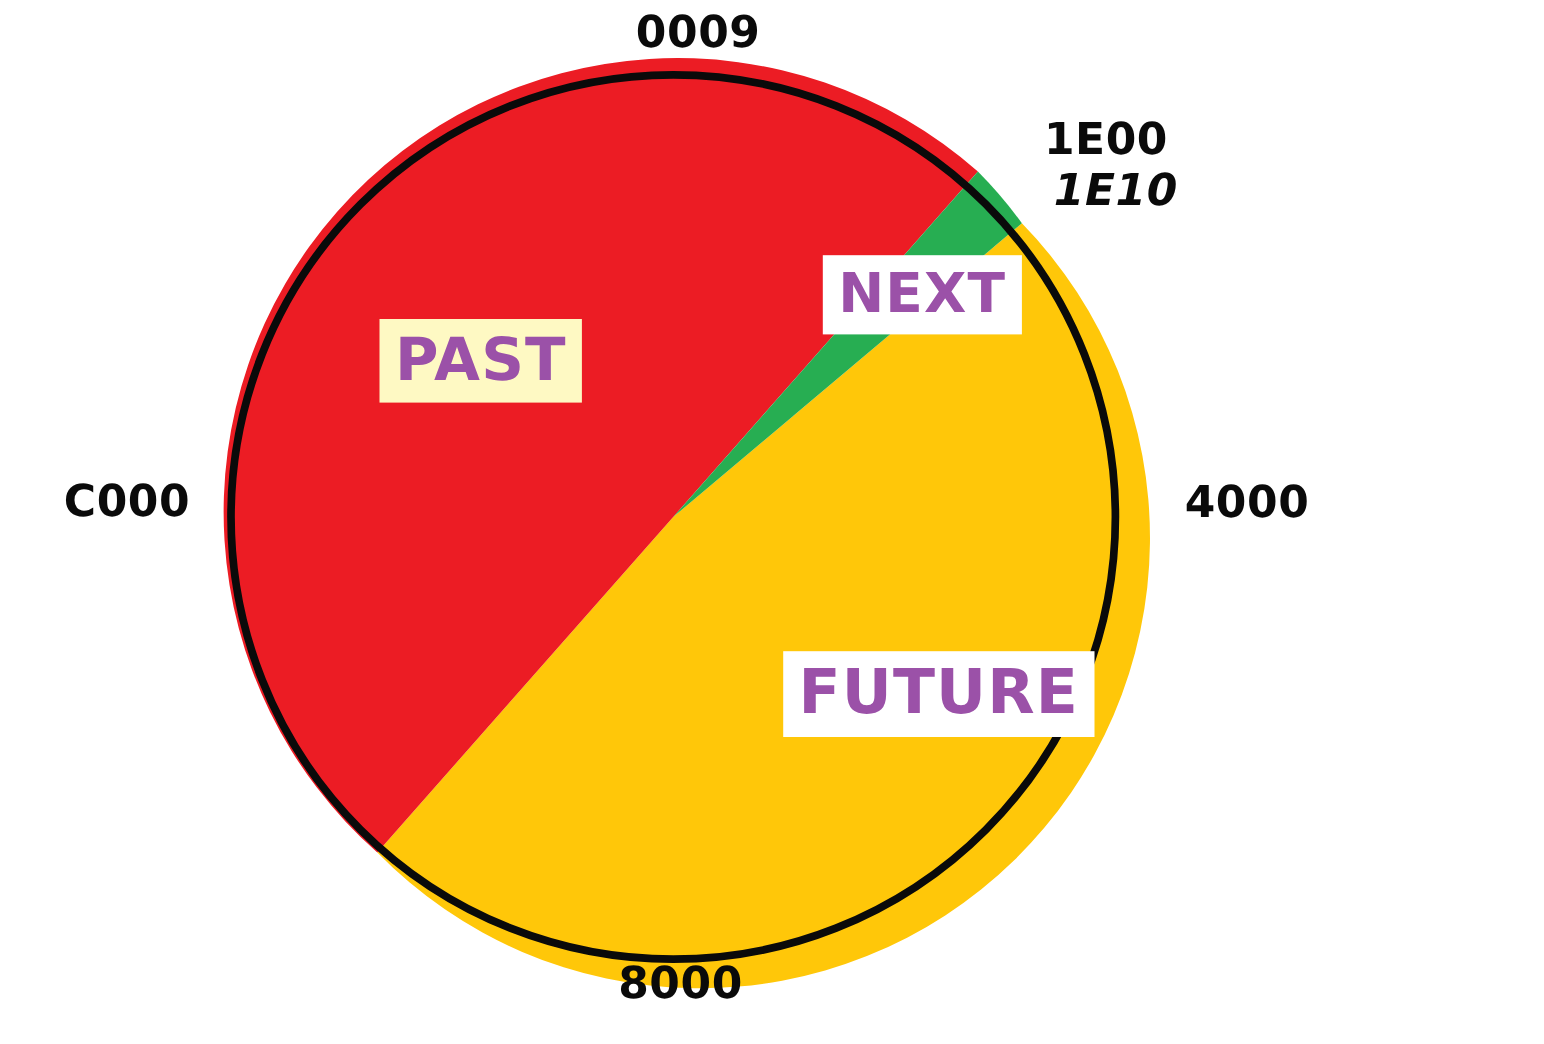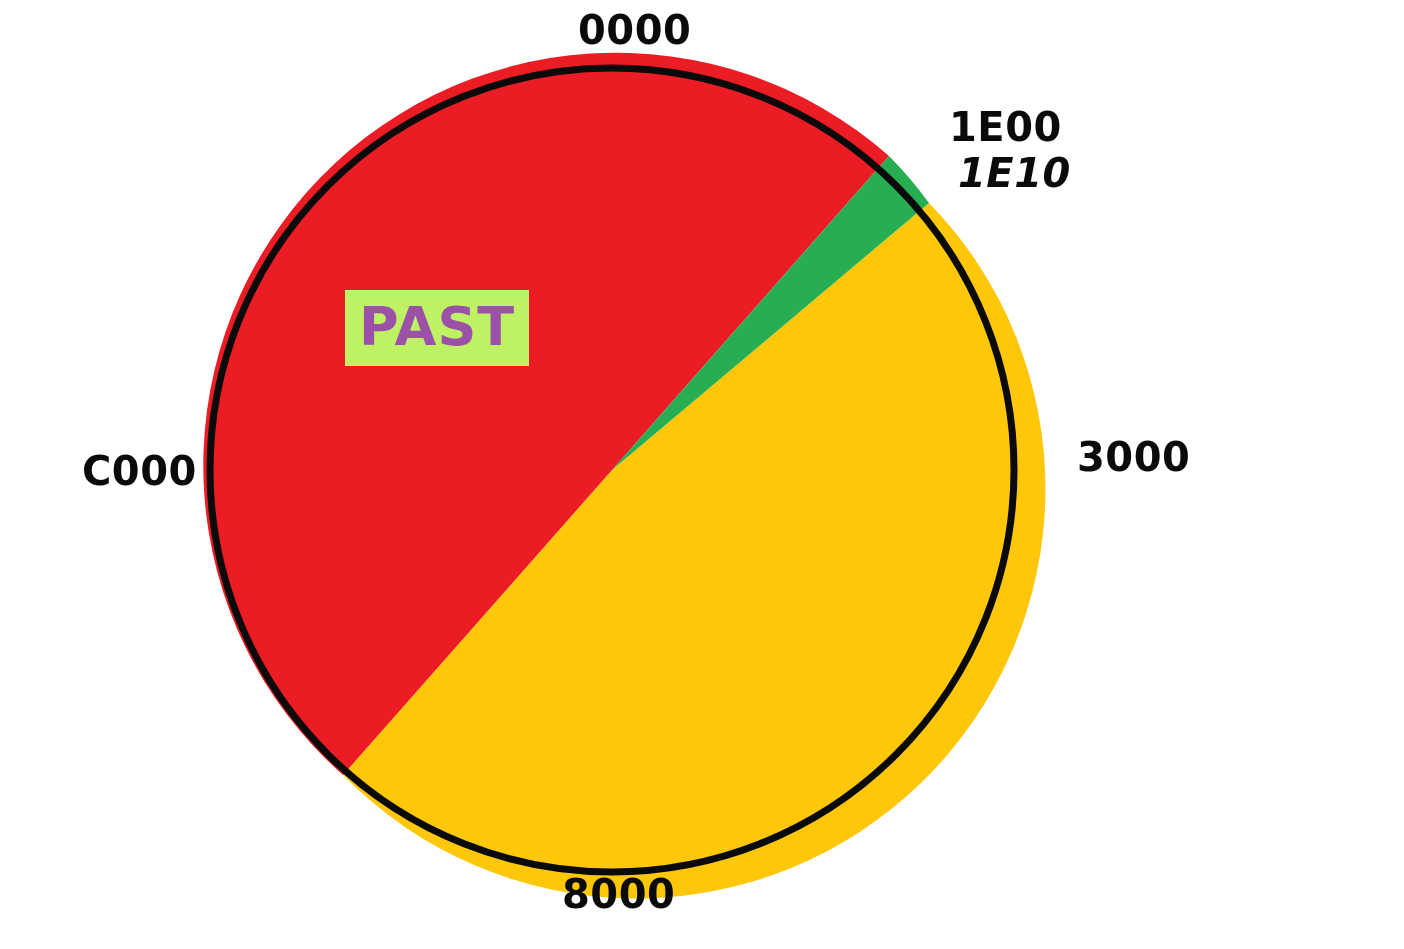--- a/index.html
+++ b/index.html
@@ -58,47 +58,49 @@
 
   #label-past   { left: 345px; top: 290px; font-size: 54px; }
   #label-next   { left: 748px; top: 232px; font-size: 50px; }
   #label-future { left: 712px; top: 592px; font-size: 56px; }
 
   #tick-0000 { left: 578px; top: 10px; }
   #tick-1e00 { left: 905px; top: 107px; }
   #tick-1e10 { left: 958px; top: 153px; }
   #tick-4000 { left: 1077px; top: 437px; }
   #tick-8000 { left: 562px; top: 874px; text-align: right; }
-  #tick-c000 { left: 58px; top: 451px; margin-left: 24px; }
+  #tick-c000 { left: 58px; top: 436px; }
 </style>
 </head>
 <body style="background: rgb(255, 255, 255);">
 
 <div id="stage">
 
   <svg id="wheel" viewBox="0 0 1404 949">
 
     <path id="sector-future-path" d="M 612 470 L 929 203 A 402 402 0 1 1 343 775 Z" fill="#FFC709" stroke="none"></path>
 
     <path id="sector-past-path" d="M 612 470 L 343 775 A 402 402 0 0 1 889 156 Z" fill="#EC1C24" stroke="none"></path>
 
     <path id="sector-next-path" d="M 612 470 L 889 156 A 402 402 0 0 1 929 203 Z" fill="#27AE52" stroke="none"></path>
 
     <circle id="wheel-outline" cx="612" cy="470" r="402" fill="none" stroke="#0a0a0a" stroke-width="7"></circle>
   </svg>
 
-  <div class="tick-label" id="tick-0000" style="color: rgb(10, 10, 10);">0000</div>
+  <div class="tick-label" id="tick-0000" style="color: rgb(10, 10, 10);">0009</div>
 
   <div class="tick-label" id="tick-1e00" style="color: rgb(10, 10, 10); margin-left: 44px;">1E00</div>
 
   <div class="tick-label" id="tick-1e10" style="color: rgb(10, 10, 10); font-style: italic;">1E10</div>
 
-  <div class="tick-label" id="tick-4000" style="color: rgb(10, 10, 10);">3000</div>
+  <div class="tick-label" id="tick-4000" style="color: rgb(10, 10, 10);">4000</div>
 
   <div class="tick-label" id="tick-8000" style="color: rgb(10, 10, 10);">8000</div>
 
   <div class="tick-label" id="tick-c000" style="color: rgb(10, 10, 10);">C000</div>
 
-  <div class="sector-label" id="label-past" style="color: rgb(155, 81, 168); background: #bef264;">PAST</div>
+  <div class="sector-label" id="label-past" style="color: rgb(155, 81, 168); background: #fef9c3;">PAST</div>
 
+  <div class="sector-label" id="label-next" style="color: rgb(155, 81, 168); background: rgb(255, 255, 255);">NEXT</div>
 
+  <div class="sector-label" id="label-future" style="color: rgb(155, 81, 168); background: rgb(255, 255, 255);">FUTURE</div>
 
 </div>
 
 </body></html>

